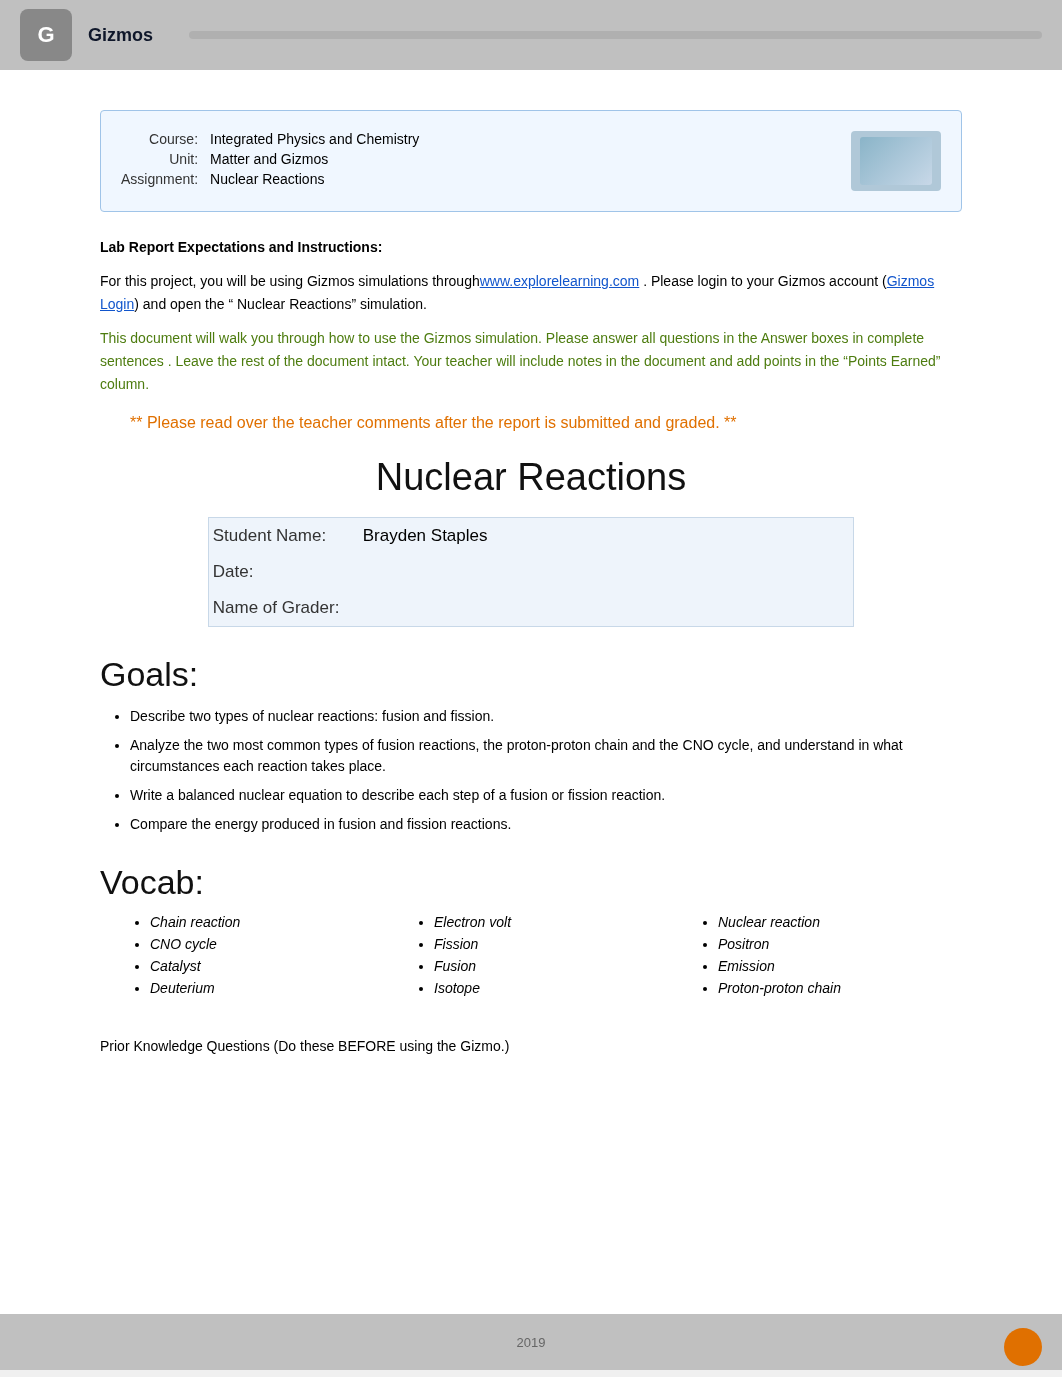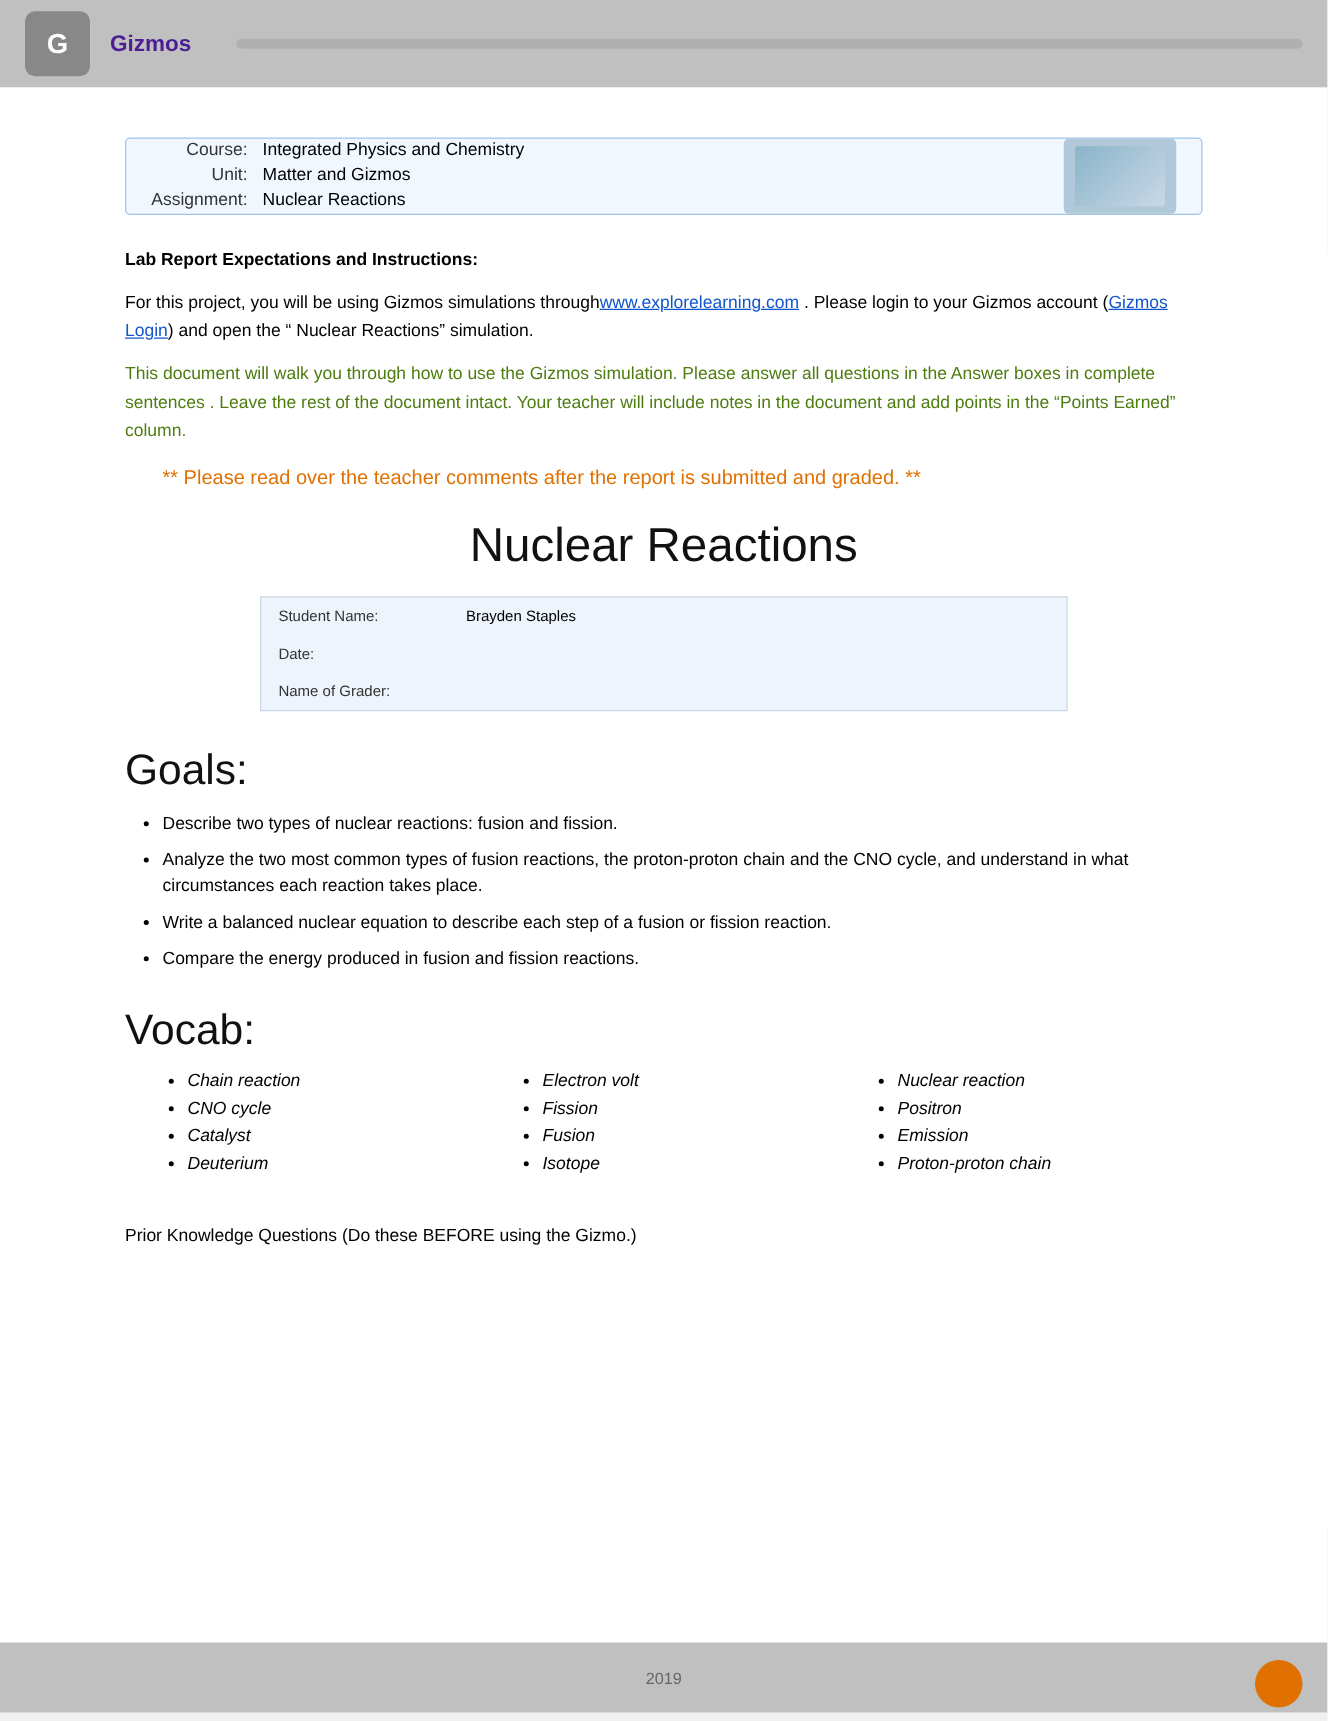--- a/index.html
+++ b/index.html
@@ -28,21 +28,21 @@
       background: #888;
       border-radius: 8px;
       display: flex;
       align-items: center;
       justify-content: center;
       color: #fff;
       font-size: 22px;
       font-weight: bold;
     }
     .top-bar-title {
-      color: #4c1d95;
+      color: #0f172a;
       font-size: 18px;
       font-weight: bold;
     }
     .top-bar-progress {
       flex: 1;
       height: 8px;
       background: #b0b0b0;
       border-radius: 4px;
       margin-left: 20px;
     }
@@ -54,21 +54,21 @@
       padding: 20px 100px 60px 100px;
       min-height: 1300px;
       position: relative;
     }
 
     
     .course-info-box {
       border: 1.5px solid #a0c4e8;
       background: #f0f7ff;
       border-radius: 4px;
-      padding: 0 20px;
+      padding: 20px 20px;
       margin: 20px 0 24px 0;
       display: flex;
       align-items: flex-start;
       justify-content: space-between;
     }
     .course-info-table {
       display: grid;
       grid-template-columns: auto auto;
       gap: 4px 12px;
       align-items: start;
@@ -139,22 +139,22 @@
       border: 1px solid #c8d8e8;
       background: #eef4fb;
       margin: 0 auto 28px auto;
       width: 75%;
     }
     .student-info-box table {
       width: 100%;
       border-collapse: collapse;
     }
     .student-info-box td {
-      padding: 8px 14px;
-      font-size: 12px;
+      padding: 8px 4px;
+      font-size: 17px;
       vertical-align: top;
     }
     .student-info-box td:first-child {
       width: 150px;
       color: #333;
     }
     .student-info-box td:last-child {
       color: #000;
     }
 

